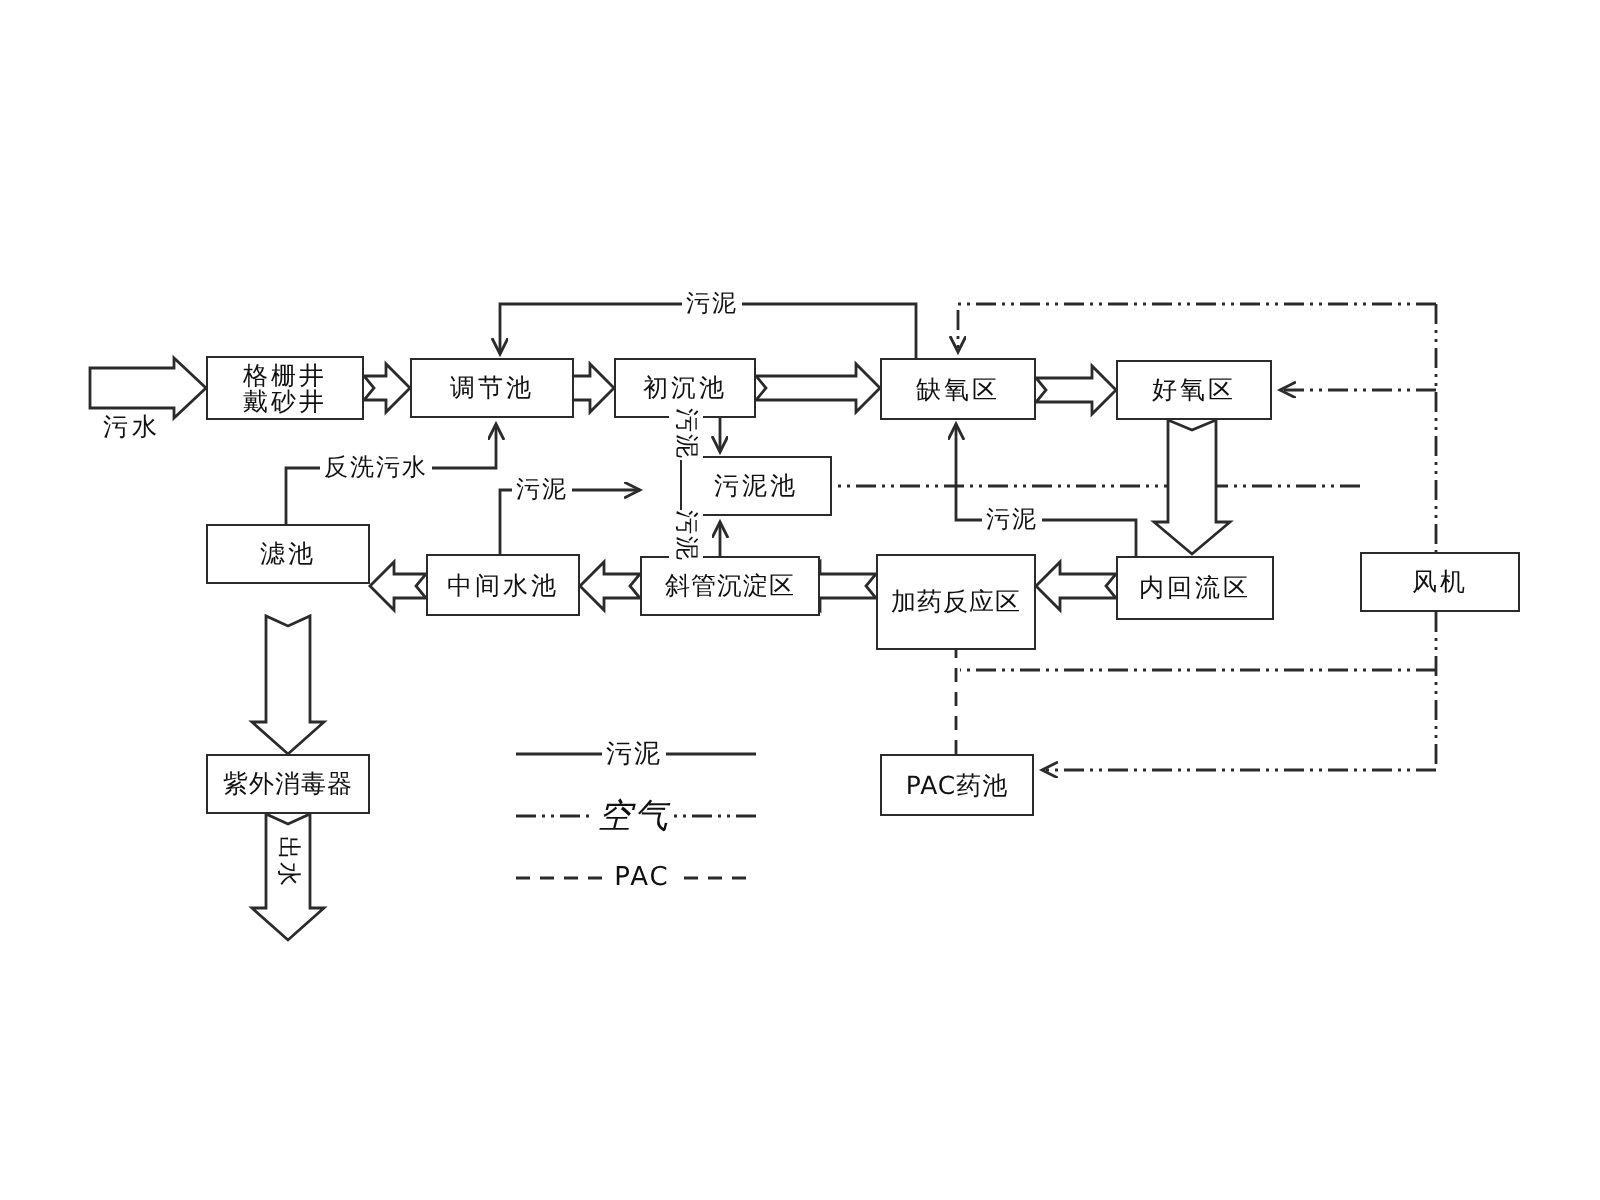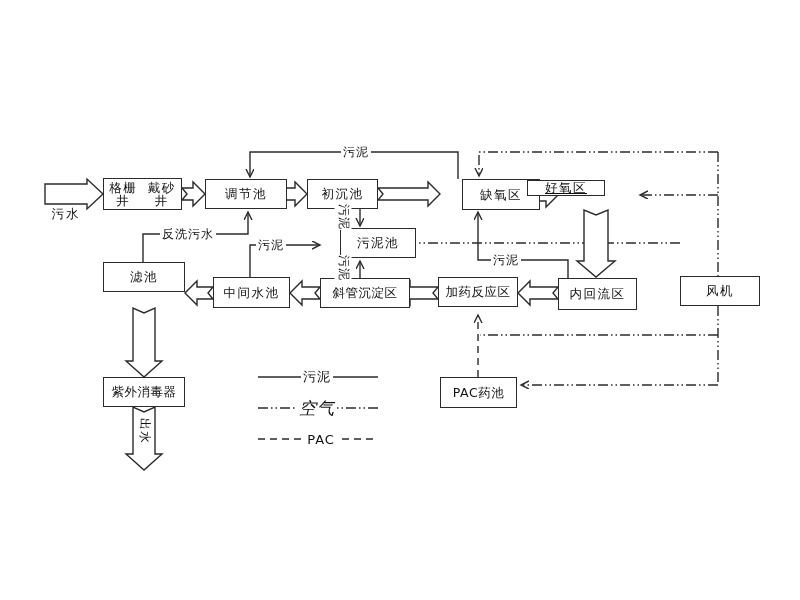--- a/index.html
+++ b/index.html
@@ -1,20 +1,20 @@
 <!DOCTYPE html>
 <html><head>
 <meta charset="utf-8">
 <style>
   html,body{margin:0;padding:0;background:#fff;}
   .stage{position:relative;width:800px;height:600px;background:#ffffff;overflow:hidden;
          font-family:"DejaVu Sans","Liberation Sans",sans-serif;color:#111;}
   .layer{position:absolute;left:0;top:0;}
   .box{position:absolute;background:#fff;border:1.4px solid #2b2b2b;
-       display:flex;flex-direction:row;align-items:center;justify-content:center;
+       display:flex;flex-direction:column;align-items:center;justify-content:center;
        text-align:center;font-size:12.5px;line-height:14px;letter-spacing:1.5px;
        box-sizing:border-box;z-index:3;}
   .lbl{position:absolute;background:#fff;padding:0 2px;font-size:12px;letter-spacing:1px;
        white-space:nowrap;transform:translate(-50%,-50%);z-index:4;}
   .vlbl{position:absolute;background:#fff;font-size:12px;letter-spacing:1px;white-space:nowrap;
        transform:translate(-50%,-50%) rotate(90deg);z-index:4;}
   .banner-text{position:absolute;font-size:12.5px;letter-spacing:2px;white-space:nowrap;
        transform:translate(-50%,-50%);z-index:4;margin-top:20px;}
   svg{position:absolute;left:0;top:0;z-index:1;}
   svg path,svg polygon,svg line{stroke:#2b2b2b;}
@@ -74,28 +74,28 @@
       <path d="M258,439 L378,439" stroke-dasharray="7 5"></path>
     </g>
   </svg>
 
   <div class="box" style="left:103px;top:178px;width:79px;height:32px;line-height:13px;">
     <span>格栅井</span>
     <span>戴砂井</span>
   </div>
   <div class="box" style="left:205px;top:179px;width:82px;height:30px;">调节池</div>
   <div class="box" style="left:307px;top:179px;width:71px;height:30px;text-align:right;">初沉池</div>
-  <div class="box" style="left:440px;top:179px;width:78px;height:31px;margin-left:22px;">缺氧区</div>
-  <div class="box" style="left:527px;top:180px;width:78px;height:16px;text-decoration:underline;">好氧区</div>
+  <div class="box" style="left:440px;top:179px;width:78px;height:31px;">缺氧区</div>
+  <div class="box" style="left:558px;top:180px;width:78px;height:30px;">好氧区</div>
   <div class="box" style="left:322px;top:228px;width:76px;height:30px;margin-left:18px;">污泥池</div>
   <div class="box" style="left:680px;top:228px;width:80px;height:30px;margin-top:48px;">风机</div>
   <div class="box" style="left:103px;top:262px;width:82px;height:30px;">滤池</div>
   <div class="box" style="left:213px;top:277px;width:77px;height:31px;">中间水池</div>
   <div class="box" style="left:320px;top:278px;width:90px;height:30px;letter-spacing:0.5px;">斜管沉淀区</div>
-  <div class="box" style="left:438px;top:277px;width:80px;height:30px;letter-spacing:0.5px;">加药反应区</div>
+  <div class="box" style="left:438px;top:277px;width:80px;height:48px;letter-spacing:0.5px;">加药反应区</div>
   <div class="box" style="left:558px;top:278px;width:79px;height:32px;">内回流区</div>
   <div class="box" style="left:103px;top:377px;width:82px;height:30px;letter-spacing:0.5px;">紫外消毒器</div>
   <div class="box" style="left:440px;top:377px;width:77px;height:31px;letter-spacing:0.5px;">PAC药池</div>
 
   <div class="banner-text" style="left:66px;top:194px;">污水</div>
   <div class="lbl" style="left:356px;top:152px;">污泥</div>
   <div class="lbl" style="left:188px;top:234px;">反洗污水</div>
   <div class="lbl" style="left:271px;top:245px;">污泥</div>
   <div class="lbl" style="left:506px;top:260px;">污泥</div>
   <div class="vlbl" style="left:343px;top:217px;">污泥</div>

